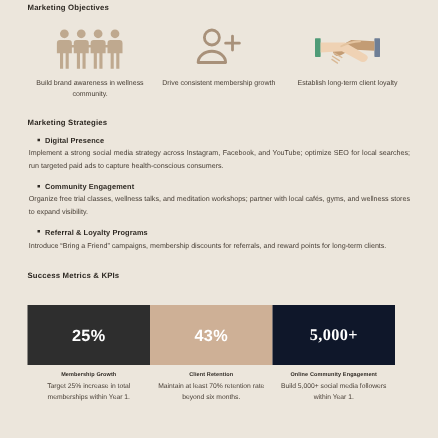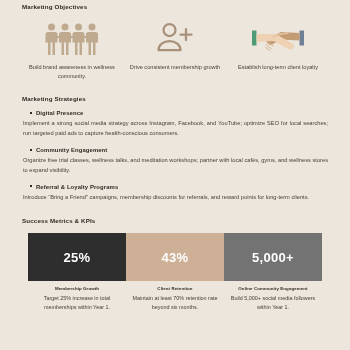--- a/index.html
+++ b/index.html
@@ -93,22 +93,22 @@
     line-height: 1.72;
     color: #4a4138;
     text-align: justify;
     padding-left: 1px;
   }
 
   
   #metrics-title { margin-top: 15px; }
   .metrics-row {
     display: flex;
-    justify-content: center;
-    margin-top: 9px;
+    justify-content: flex-start;
+    margin-top: 20px;
   }
   .metric {
     width: 98px;
     display: flex;
     flex-direction: column;
     align-items: center;
   }
   .metric-card {
     width: 98px;
     height: 48px;
@@ -251,21 +251,21 @@
 
     <div class="metric">
       <div class="metric-card" style="background-color: rgb(206, 176, 150);">
         <span class="metric-value">43%</span>
       </div>
       <div class="metric-label">Client Retention</div>
       <div class="metric-desc">Maintain at least 70% retention rate beyond six months.</div>
     </div>
 
     <div class="metric">
-      <div class="metric-card" style="background-color: #737373;">
+      <div class="metric-card" style="background-color: #0f172a; font-family: Liberation Serif, serif;">
         <span class="metric-value">5,000+</span>
       </div>
       <div class="metric-label">Online Community Engagement</div>
       <div class="metric-desc">Build 5,000+ social media followers within Year 1.</div>
     </div>
 
   </div>
 
 </div>
 

